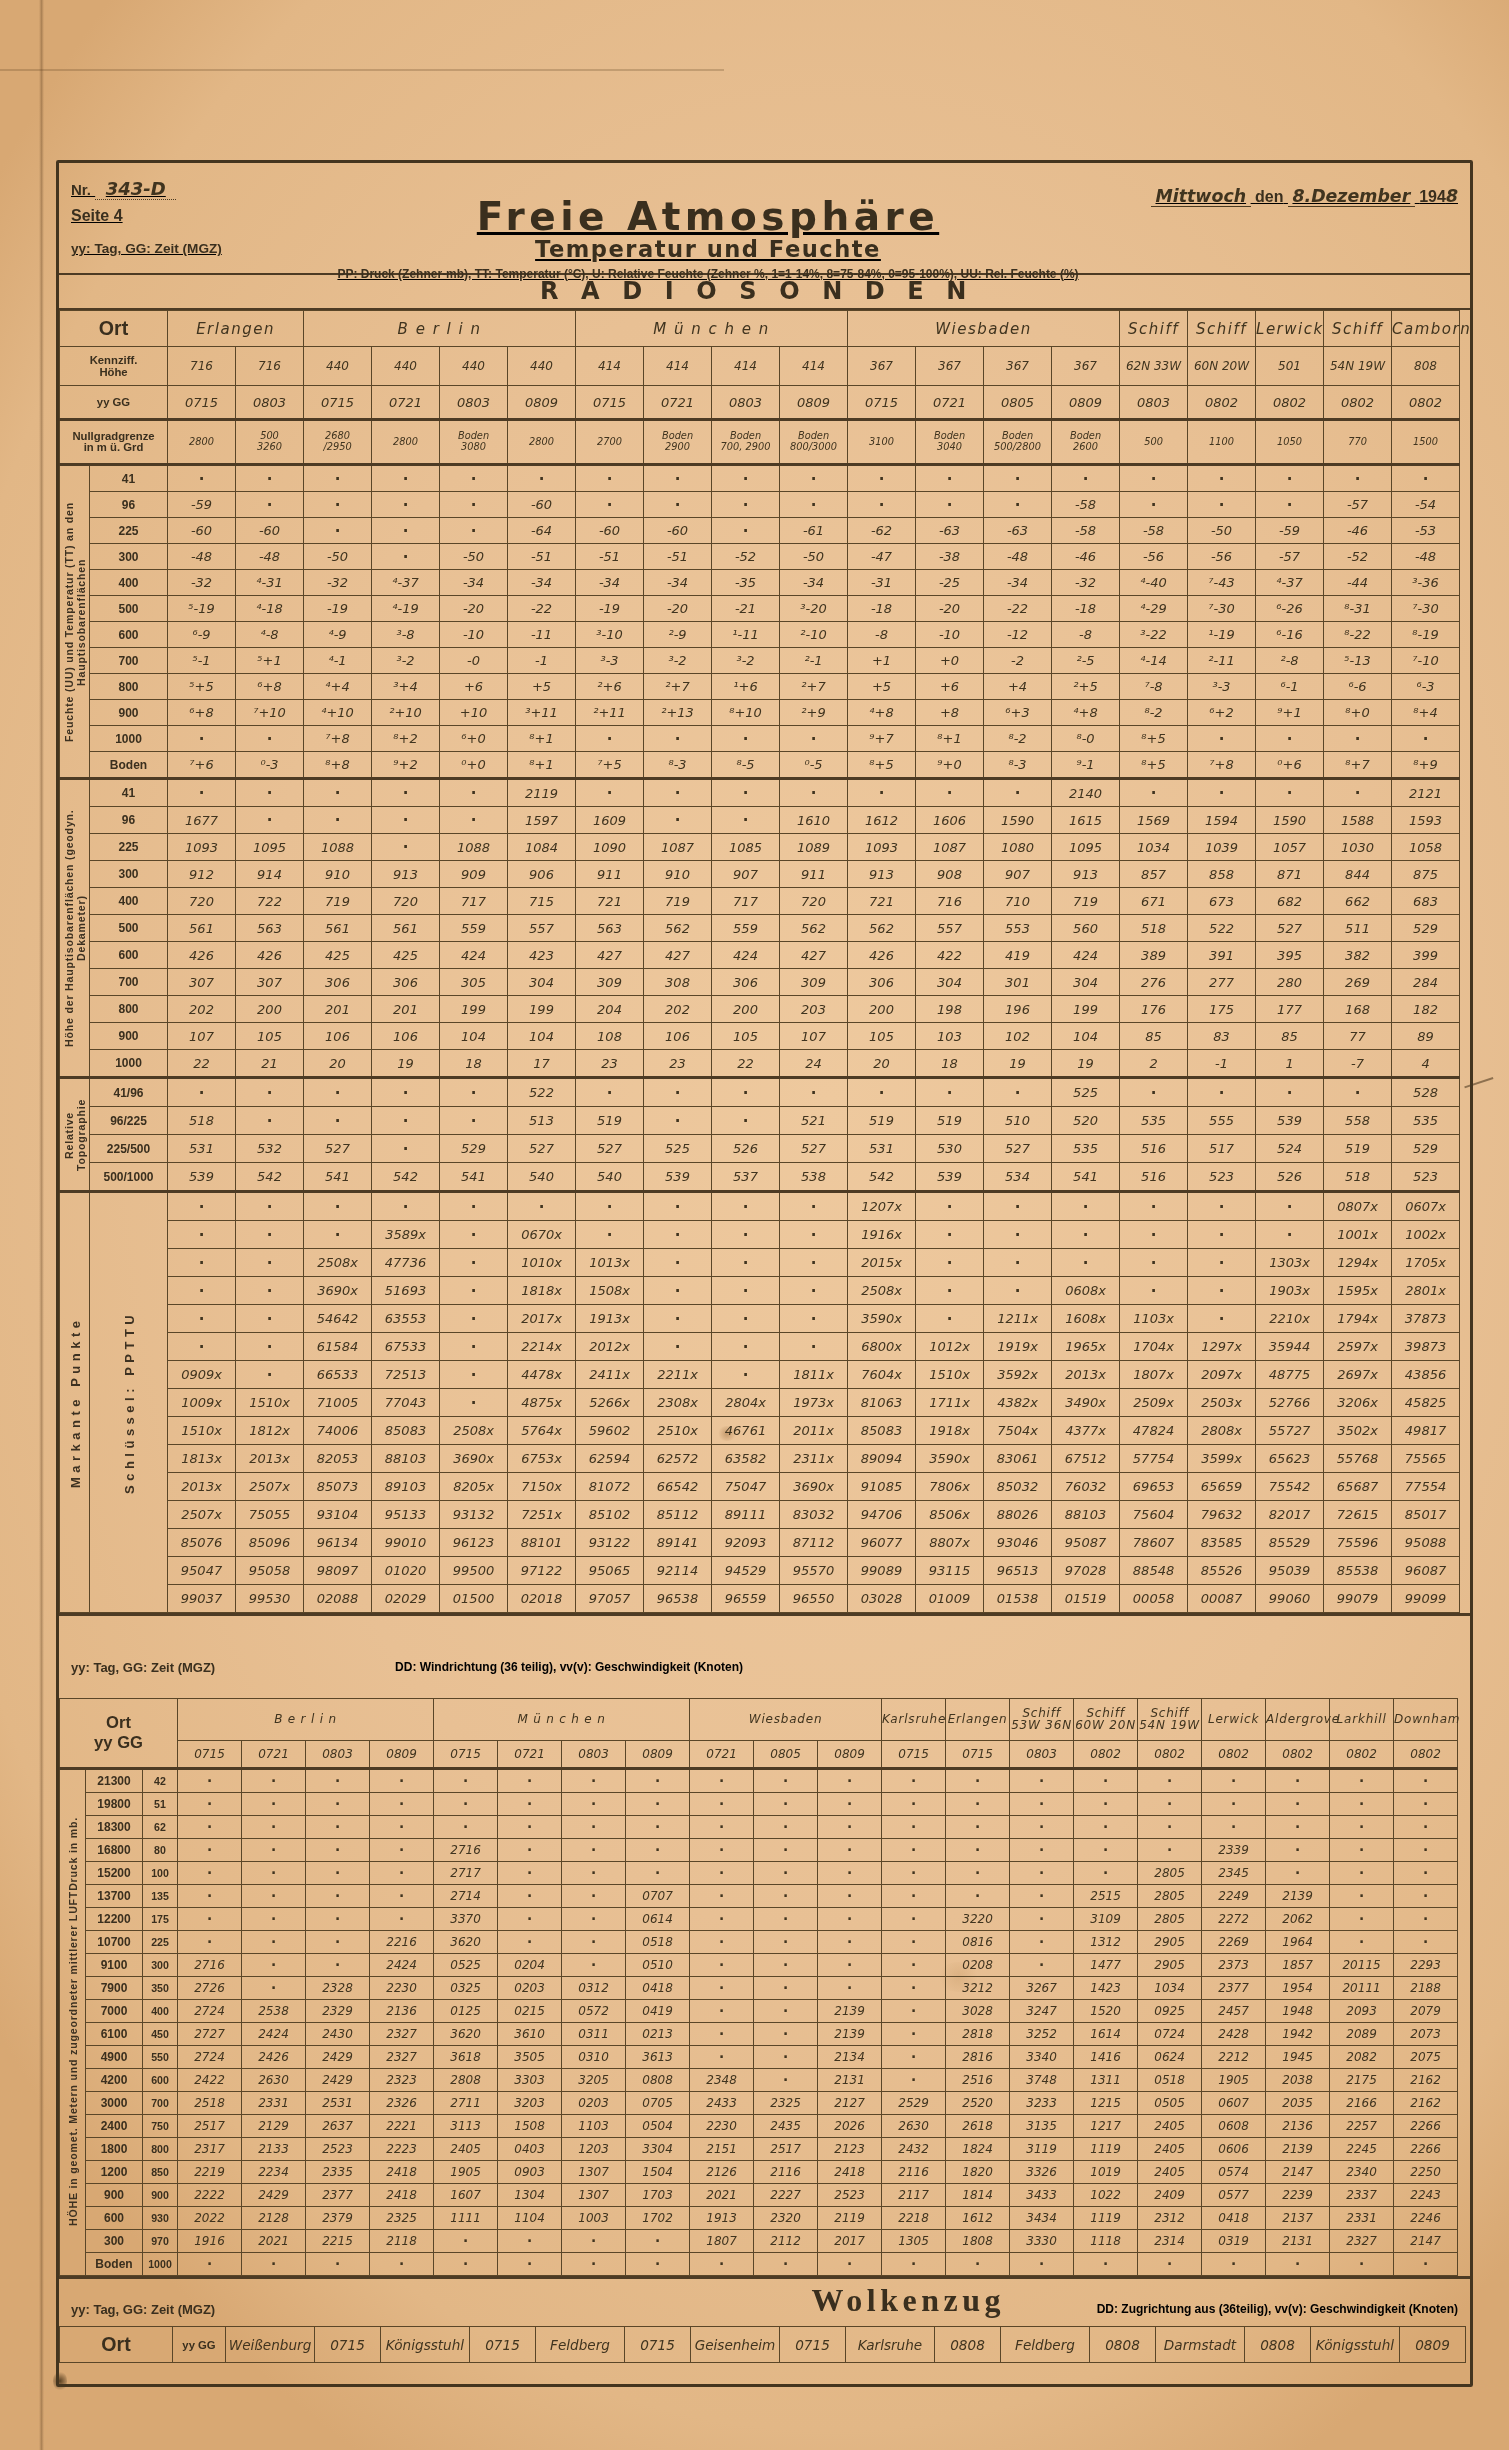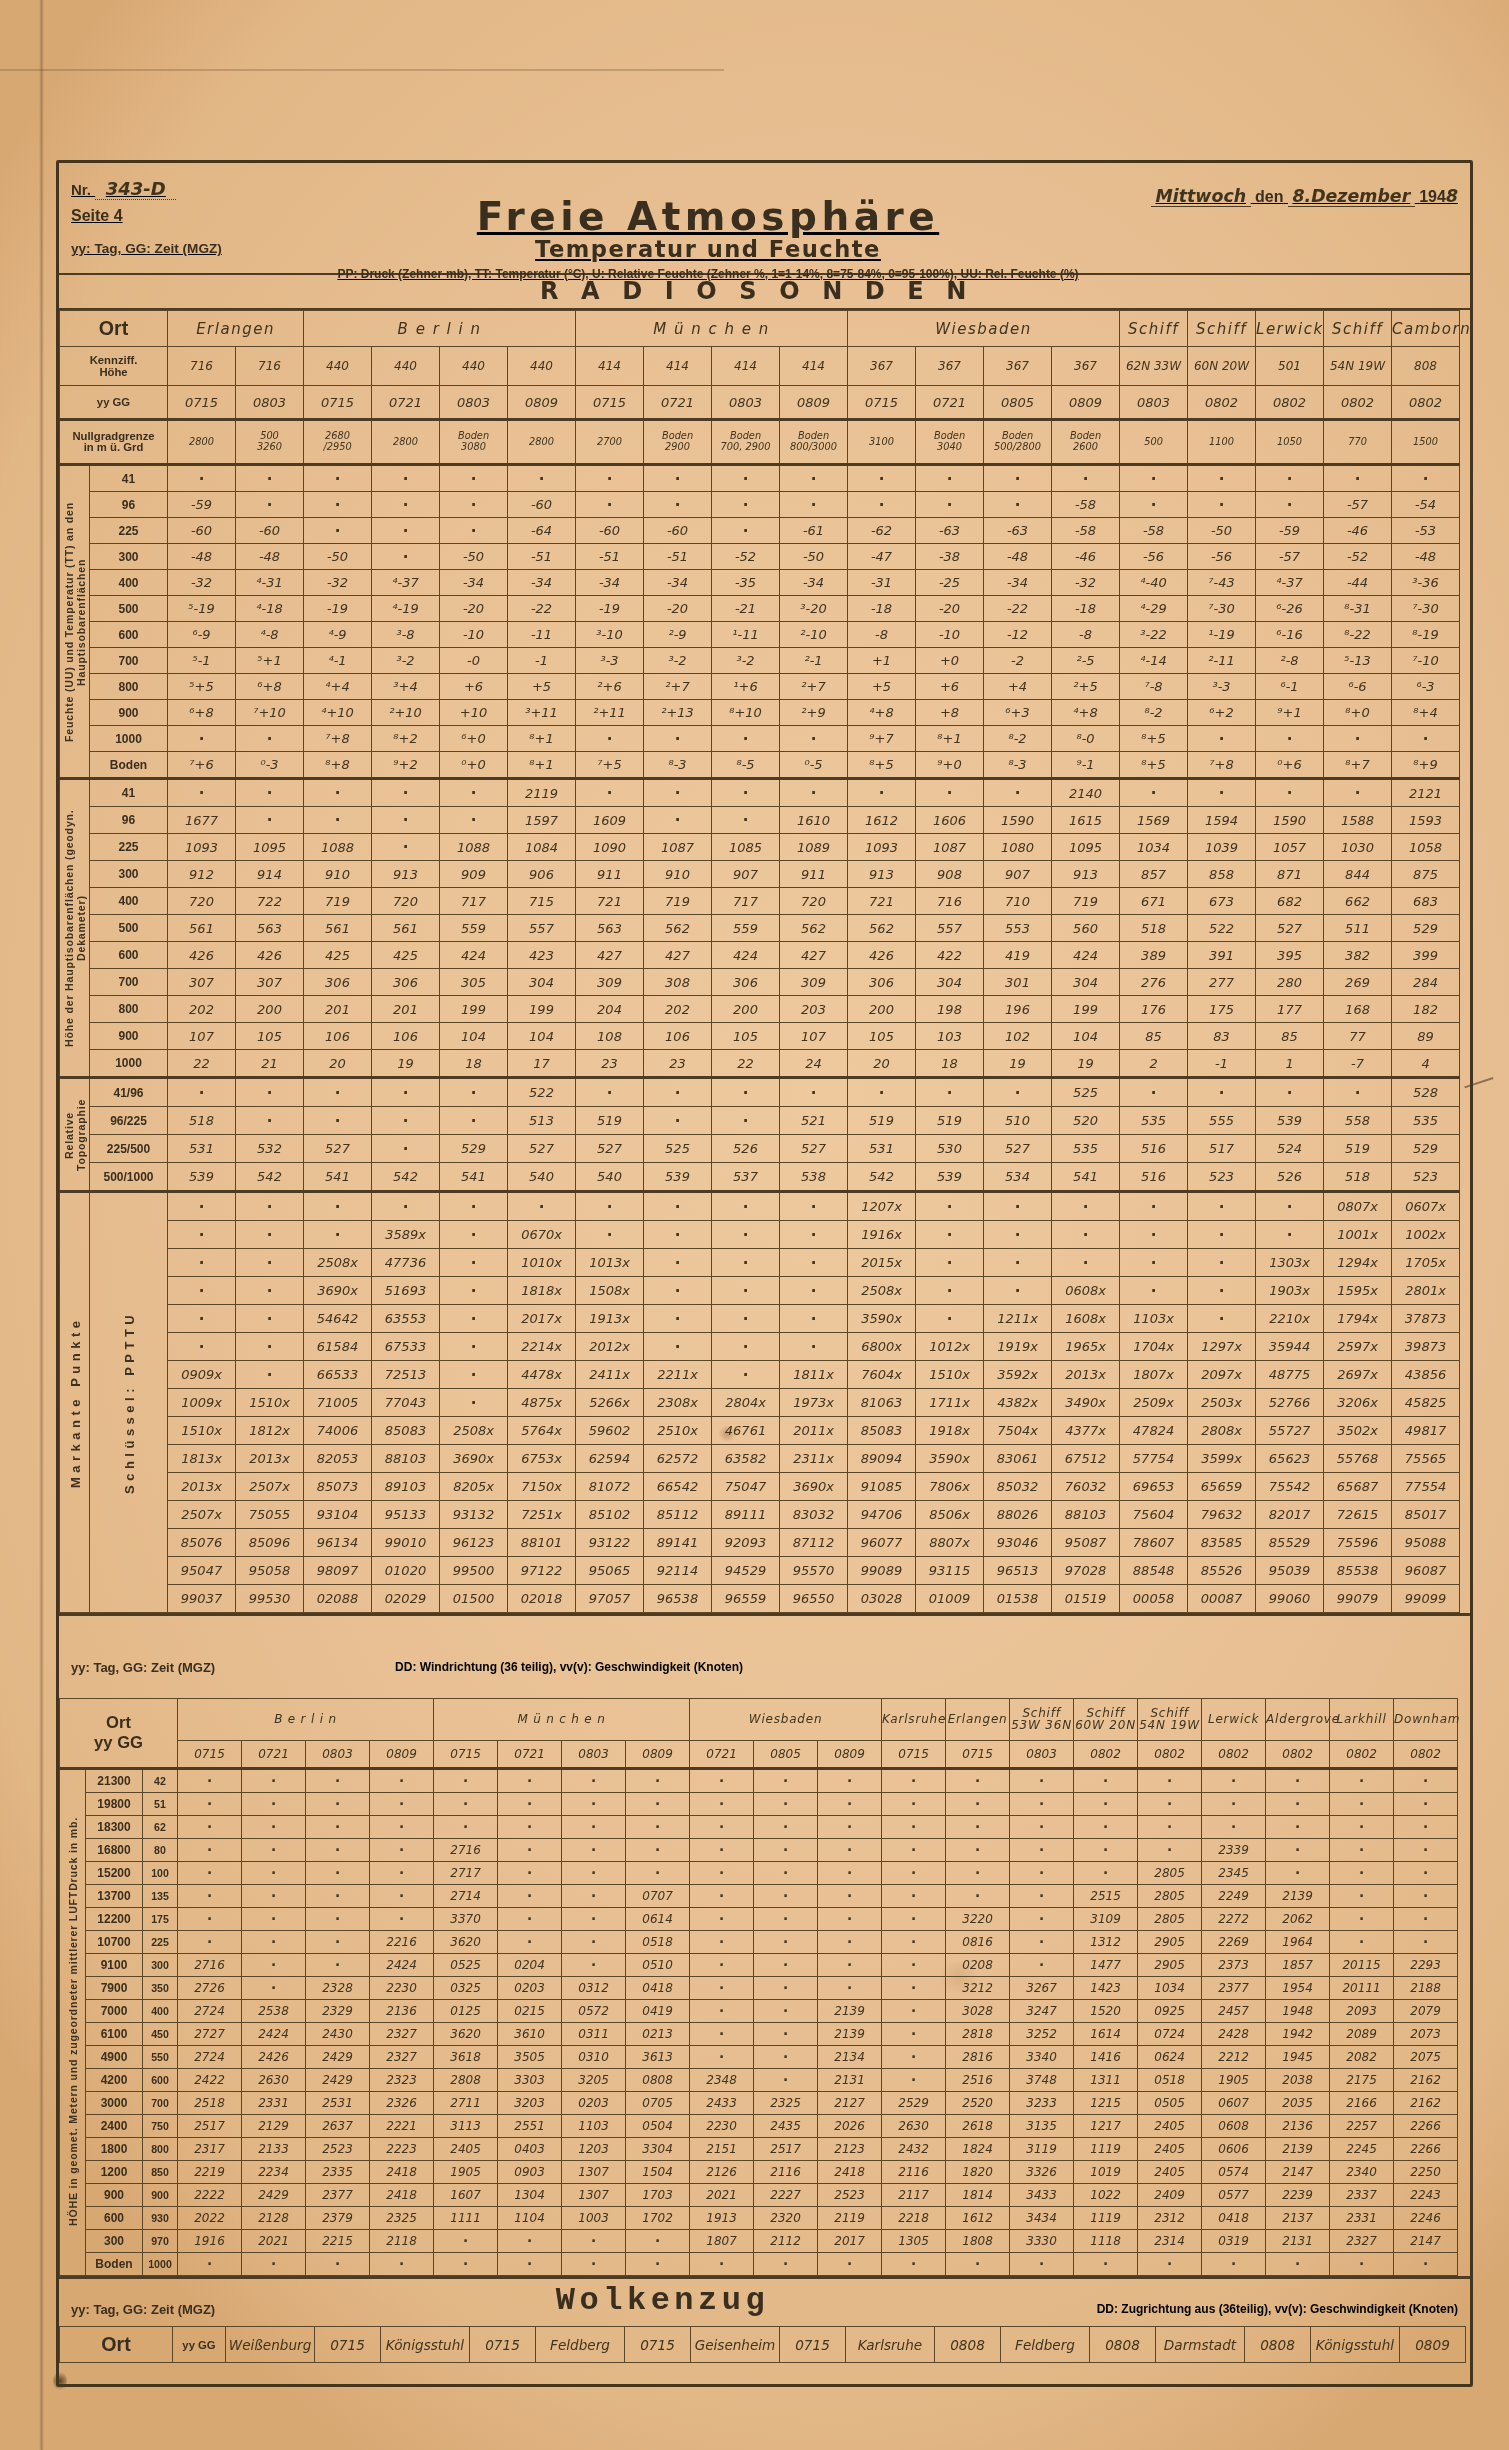--- a/index.html
+++ b/index.html
@@ -98,21 +98,21 @@
   .hwt td{height:22px;}
   .hwt td.hw{font-size:12px;}
   .hwt td.dot{font-size:13.6px;}
 
   
   .wz-head{display:flex;height:50px;padding:3px 12px 0 12px;box-sizing:border-box;
         border-top:3px solid #4d3b24;}
   .wz-head .l{width:249px;padding-top:19.6px;}
   .wz-head .c{flex:1;text-align:center;}
   .wz-head .r{width:453px;text-align:right;padding-top:19.6px;font-weight:700;font-size:12px;}
-  .wz-title{font-family:Liberation Mono, monospace;font-weight:700;font-size:32px;letter-spacing:4.5px;color:#3a2f1e;}
+  .wz-title{font-family:Liberation Serif, serif;font-weight:700;font-size:32px;letter-spacing:4.5px;color:#3a2f1e;text-align:right;}
   .wzt tr.hr1 td{height:35px;}
   .wzt td{height:39px;}
   .wzt td.hw{font-size:13.6px;}
   .yyleg2{font-weight:700;font-size:13px;}
 </style>
 </head>
 <body>
 
 <div class="page">
   <div class="crease-top"></div>
@@ -1577,21 +1577,21 @@
             <td class="hw">2162</td>
           </tr>
           <tr>
             <td class="pl rl">2400</td>
             <td class="pl rl rl2">750</td>
             <td class="hw">2517</td>
             <td class="hw">2129</td>
             <td class="hw">2637</td>
             <td class="hw">2221</td>
             <td class="hw">3113</td>
-            <td class="hw">2551</td>
+            <td class="hw">1508</td>
             <td class="hw">1103</td>
             <td class="hw">0504</td>
             <td class="hw">2230</td>
             <td class="hw">2435</td>
             <td class="hw">2026</td>
             <td class="hw">2630</td>
             <td class="hw">2618</td>
             <td class="hw">3135</td>
             <td class="hw">1217</td>
             <td class="hw">2405</td>

